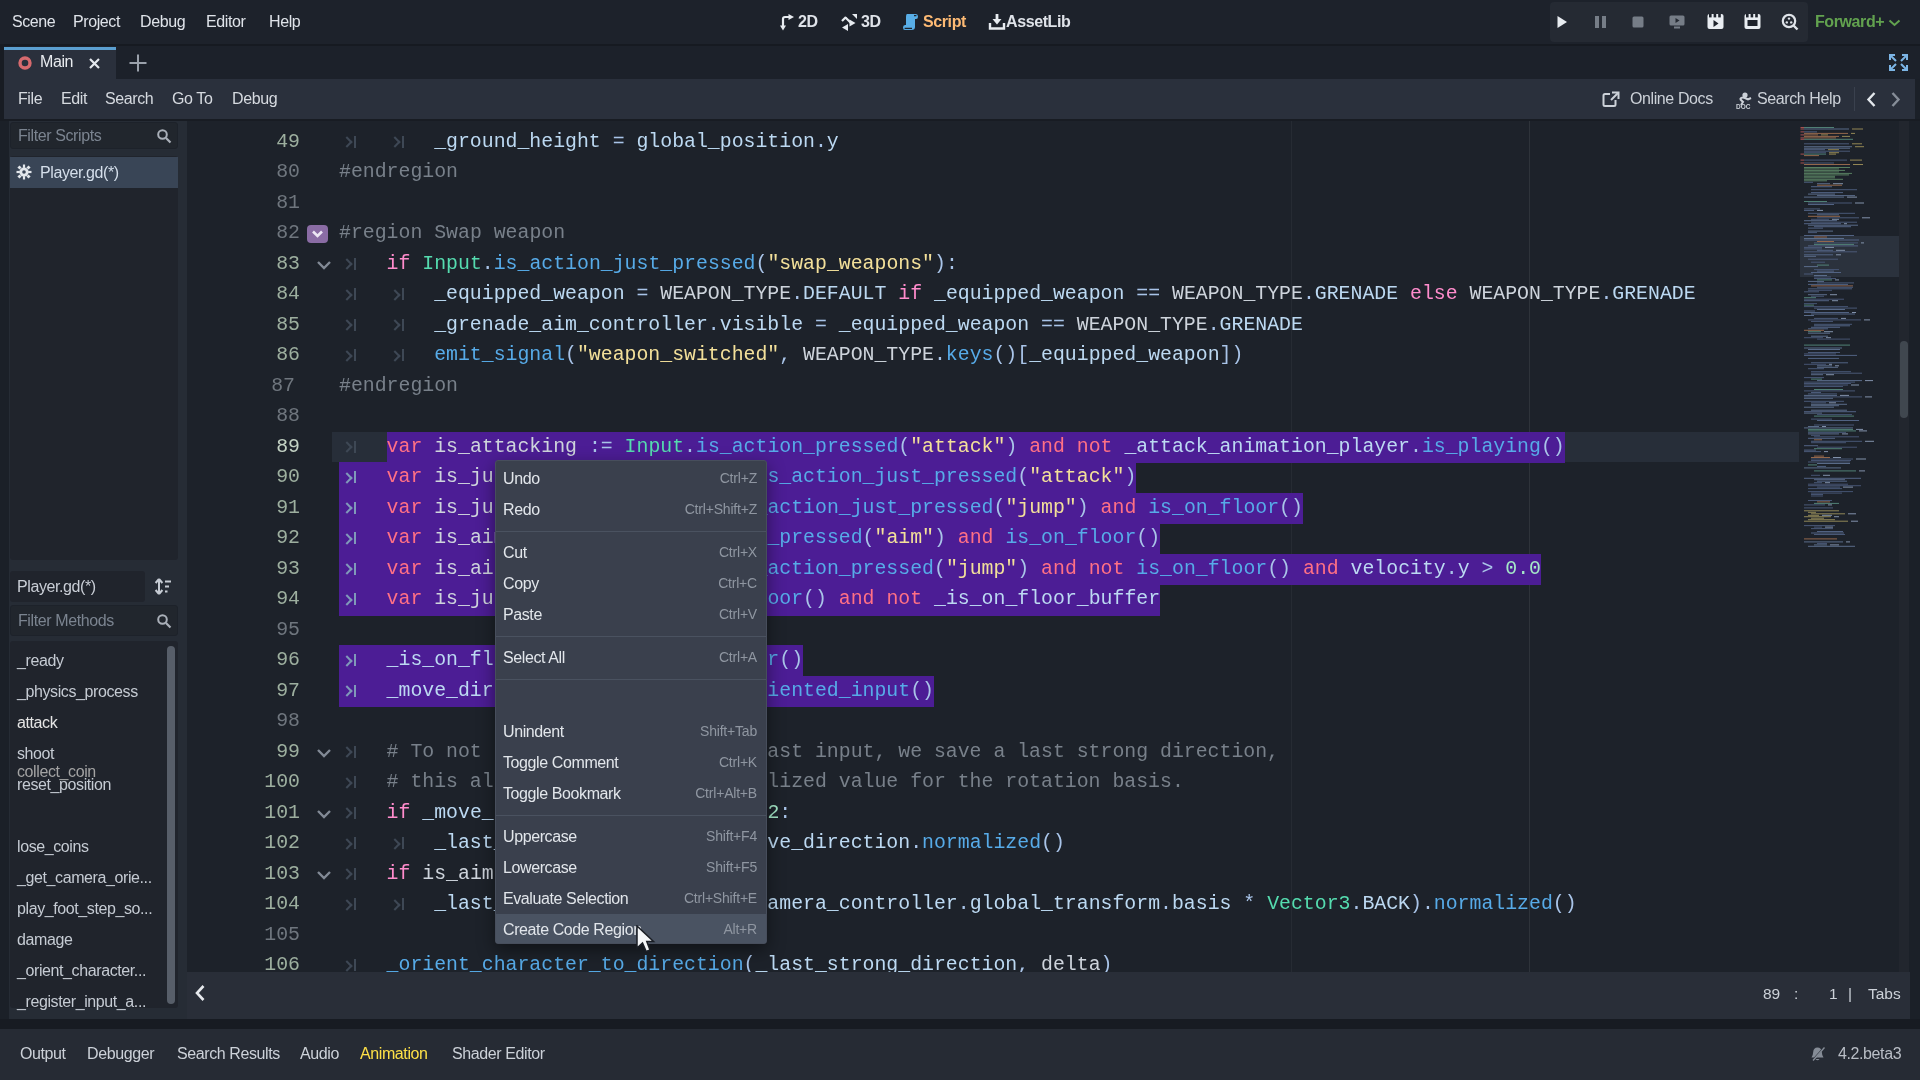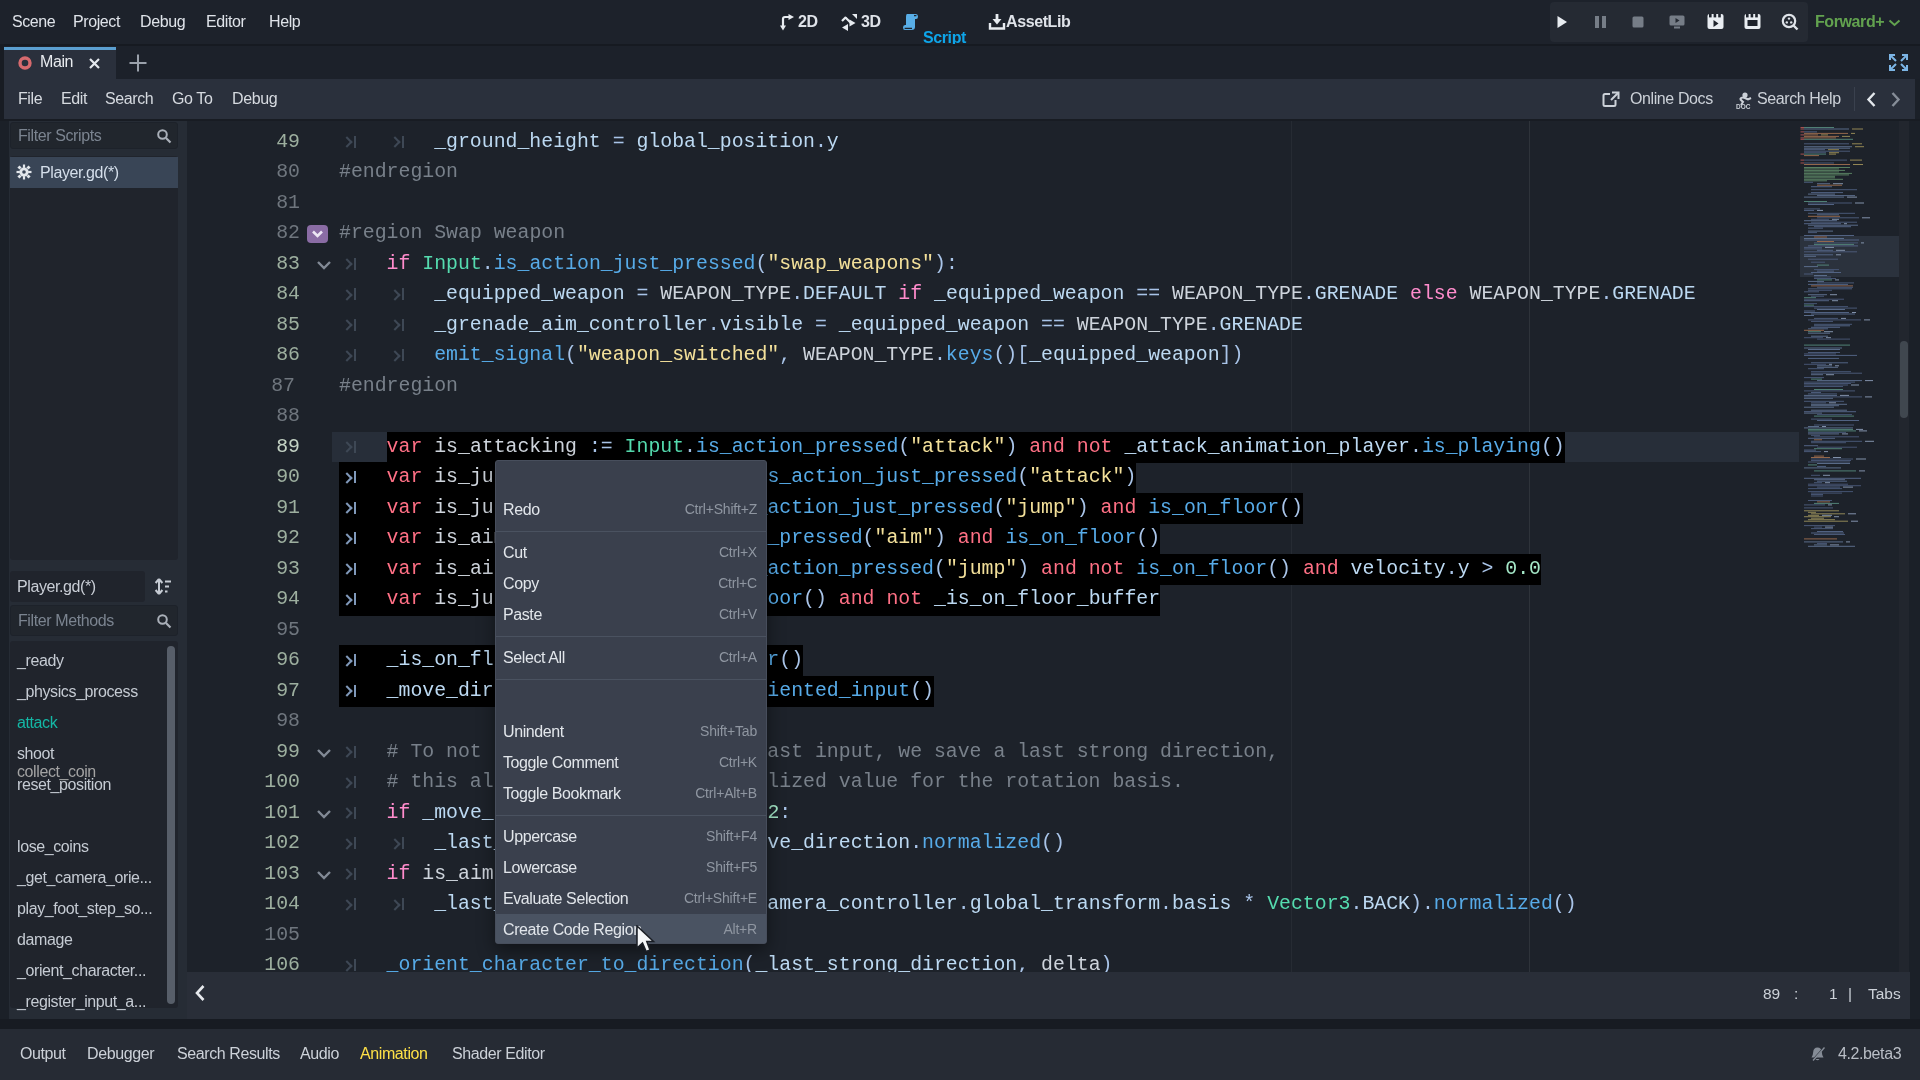--- a/index.html
+++ b/index.html
@@ -4,21 +4,21 @@
 html,body{width:1920px;height:1080px;overflow:hidden;background:#1b2028;font-family:"Liberation Sans",sans-serif}
 .abs{position:absolute}
 .ui{font-size:16px;letter-spacing:-0.4px;color:#dfe3e9}
 
 .cl{position:absolute;left:339px;height:30.5px;line-height:30.5px;white-space:pre;font-family:"Liberation Mono",monospace;font-size:19.83px;color:#ced4dc;letter-spacing:0}
 .ln{position:absolute;height:30.5px;line-height:30.5px;width:113px;text-align:right;font-family:"Liberation Mono",monospace;font-size:19.83px;color:#9daf9f}
 .lng{color:#6f767e}
 .tb{position:relative;display:inline-block;width:47.592px;height:30.5px;vertical-align:top}
 .tb::before{content:"";position:absolute;left:4px;top:11.5px;width:6px;height:6px;border-top:2px solid #3e4855;border-right:2px solid #3e4855;transform:rotate(45deg)}
 .tb::after{content:"";position:absolute;left:15px;top:9px;width:2px;height:12px;background:#3e4855}
-.sel{background:#000000;display:inline-block;height:31.5px;line-height:30.5px;vertical-align:top}
+.sel{background:#4c1d95;display:inline-block;height:31.5px;line-height:30.5px;vertical-align:top}
 .sel .tb::before{border-color:#8099ba}
 .sel .tb::after{background:#8099ba}
 .k{color:#ff7085}.c{color:#ff8ccc}.t{color:#55dcaf}.f{color:#57abe8}.m{color:#bcd9f2}
 .s{color:#f3e09a}.n{color:#a5e8c8}.y{color:#a9c4e8}.o{color:#78808a}
 .mi{position:absolute;left:0;width:100%;height:31px;line-height:31px;font-size:16px;letter-spacing:-0.4px;color:#e2e6eb}
 .mi i{font-style:normal;position:absolute;left:7px}
 .mi b{font-weight:normal;position:absolute;right:9px;color:#8f96a1;font-size:14px;letter-spacing:-0.2px}
 .msep{position:absolute;left:0;width:100%;height:1px;background:#4a5260}
 </style></head>
 <body>
@@ -39,21 +39,21 @@
 <path d="M2 14.5 L8 11 L8 18 Z" fill="#e7ebf0"></path>
 <path d="M9.5 6.5 L15.5 10 L9.5 13.5 Z" fill="#e7ebf0"></path>
 <path d="M12 1 L17 1 L17 6 Z" fill="#e7ebf0"></path>
   </svg>
 <span class="abs ui" style="left:861px;top:0;height:44px;line-height:44px;font-weight:bold">3D</span>
 <svg class="abs" style="left:902px;top:13px" width="17" height="18" viewBox="0 0 17 18">
 <path d="M5 1 L14 1 Q16 1 16 3.5 Q16 6 14 6 L13 6 L13 14 Q13 17 9.5 17 L3 17 Q1 17 1 14.5 Q1 12 3 12 L4 12 L4 4 Q4 1 5 1 Z" fill="#58aee7"></path>
 <path d="M12 2.6 L14.4 2.6" stroke="#1d222b" stroke-width="1.3"></path>
 <path d="M2.6 15.4 L10 15.4" stroke="#1d222b" stroke-width="1.3"></path>
   </svg>
-<span class="abs ui" style="left:923px;top:16px;height:44px;line-height:44px;font-weight:bold;color:#0ea5e9">Script</span>
+<span class="abs ui" style="left:923px;top:0;height:44px;line-height:44px;font-weight:bold;color:#fdba74">Script</span>
 <svg class="abs" style="left:988px;top:13px" width="18" height="18" viewBox="0 0 18 18">
 <rect x="7.6" y="1" width="2.8" height="6" fill="#e7ebf0"></rect>
 <path d="M4.5 6 L13.5 6 L9 11.5 Z" fill="#e7ebf0"></path>
 <path d="M2 10 L2 15.5 L16 15.5 L16 10" fill="none" stroke="#e7ebf0" stroke-width="2.4"></path>
   </svg>
 <span class="abs ui" style="left:1006px;top:0;height:44px;line-height:44px;font-weight:bold">AssetLib</span>
 <div class="abs" style="left:1550px;top:2px;width:258px;height:40px;background:#252a33;border-radius:4px"></div>
 <svg class="abs" style="left:1555px;top:15px" width="14" height="14" viewBox="0 0 14 14">
     <path d="M2.5 1 L12 7 L2.5 13 Z" fill="#e9edf2"></path>
   </svg>
@@ -174,21 +174,21 @@
   </svg>
 <div class="abs" style="left:10px;top:605px;width:168px;height:31px;background:#21262d;border:1px solid #1d222a;border-radius:3px"></div>
 <span class="abs ui" style="left:18px;top:605px;height:31px;line-height:31px;color:#7b8490">Filter Methods</span>
 <svg class="abs" style="left:156px;top:612.5px" width="16" height="16" viewBox="0 0 16 16">
 <circle cx="6.5" cy="6.5" r="4.3" fill="none" stroke="#aab0b9" stroke-width="2"></circle>
 <path d="M10 10 L14.5 14.5" stroke="#aab0b9" stroke-width="2.2"></path>
   </svg>
 <div class="abs" style="left:10px;top:641px;width:168px;height:367px;background:#20242c;border-radius:3px"></div>
 <span class="abs ui" style="left:17px;top:645.0px;height:31px;line-height:31px;color:#c5cbd3">_ready</span>
 <span class="abs ui" style="left:17px;top:676.0px;height:31px;line-height:31px;color:#c5cbd3">_physics_process</span>
-<span class="abs ui" style="left:17px;top:707.0px;height:31px;line-height:31px;color:#14b8a6">attack</span>
+<span class="abs ui" style="left:17px;top:707.0px;height:31px;line-height:31px;color:#e5e5e5">attack</span>
 <span class="abs ui" style="left:17px;top:738.0px;height:31px;line-height:31px;color:#c5cbd3">shoot</span>
 <span class="abs ui" style="left:17px;top:769.0px;height:31px;line-height:31px;color:#c5cbd3">reset_position</span>
 <span class="abs ui" style="left:17px;top:756px;height:31px;line-height:31px;color:#a3a3a3">collect_coin</span>
 <span class="abs ui" style="left:17px;top:831.0px;height:31px;line-height:31px;color:#c5cbd3">lose_coins</span>
 <span class="abs ui" style="left:17px;top:862.0px;height:31px;line-height:31px;color:#c5cbd3">_get_camera_orie...</span>
 <span class="abs ui" style="left:17px;top:893.0px;height:31px;line-height:31px;color:#c5cbd3">play_foot_step_so...</span>
 <span class="abs ui" style="left:17px;top:924.0px;height:31px;line-height:31px;color:#c5cbd3">damage</span>
 <span class="abs ui" style="left:17px;top:955.0px;height:31px;line-height:31px;color:#c5cbd3">_orient_character...</span>
 <span class="abs ui" style="left:17px;top:986.0px;height:31px;line-height:31px;color:#c5cbd3">_register_input_a...</span>
 <div class="abs" style="left:167px;top:646px;width:8px;height:358px;background:#575e69;border-radius:4px"></div>
@@ -581,20 +581,24 @@
 <span class="abs ui" style="left:452px;top:1029px;height:51px;line-height:50px;color:#ccd1d8">Shader Editor</span>
 <svg class="abs" style="left:1808px;top:1046px" width="19" height="18" viewBox="0 0 19 18">
 <path d="M9.5 1.5 Q13.5 1.5 13.8 6 Q14 9.5 15.5 11.5 L3.5 11.5 Q5 9.5 5.2 6 Q5.5 1.5 9.5 1.5 Z" fill="#858c96"></path>
 <path d="M7.5 13 Q9.5 15.5 11.5 13 Z" fill="#858c96"></path>
 <path d="M15.5 2 L4 15" stroke="#262b34" stroke-width="1.6"></path>
 <path d="M16.5 1.5 L5 14.5" stroke="#858c96" stroke-width="1.4"></path>
   </svg>
 <span class="abs ui" style="left:1838px;top:1029px;height:51px;line-height:50px;color:#b9bec6">4.2.beta3</span>
 <div class="abs" style="left:495px;top:460px;width:272px;height:484px;background:#3a404d;border:1px solid #474e5c;border-radius:3px;box-shadow:0 6px 18px rgba(0,0,0,0.45)"></div>
 <div class="abs" style="left:496px;top:461px;width:270px;height:482px;overflow:hidden">
+    <div class="mi" style="top:2px;">
+      <i>Undo</i>
+      <b>Ctrl+Z</b>
+    </div>
     <div class="mi" style="top:33px;">
       <i>Redo</i>
       <b>Ctrl+Shift+Z</b>
     </div>
     <div class="msep" style="top:70px"></div>
     <div class="mi" style="top:76px;">
       <i>Cut</i>
       <b>Ctrl+X</b>
     </div>
     <div class="mi" style="top:107px;">

